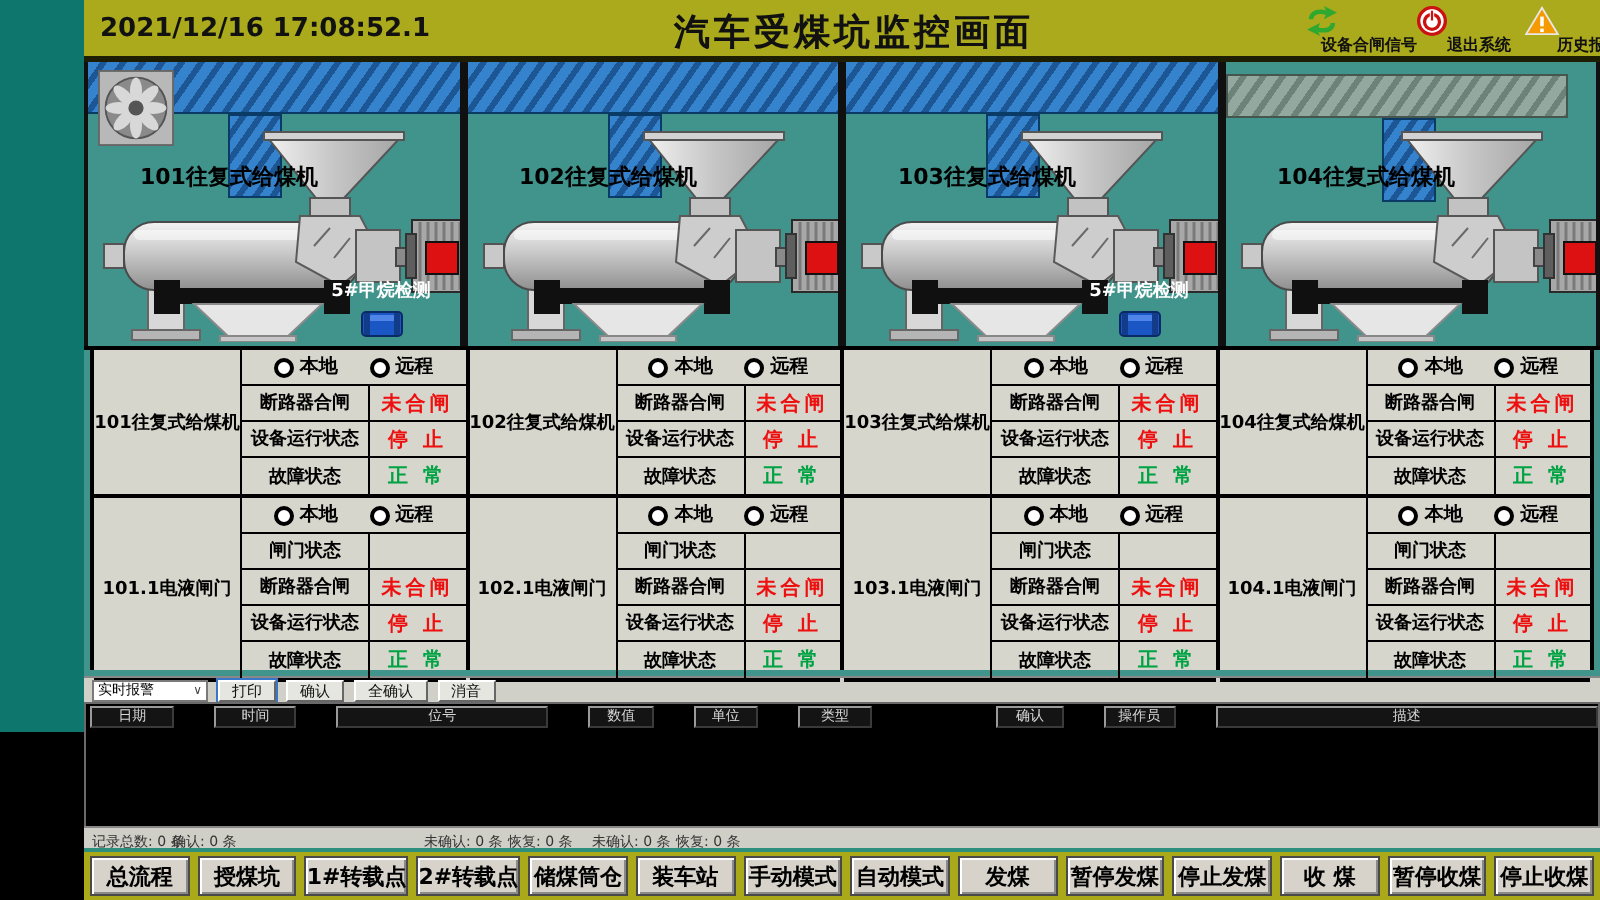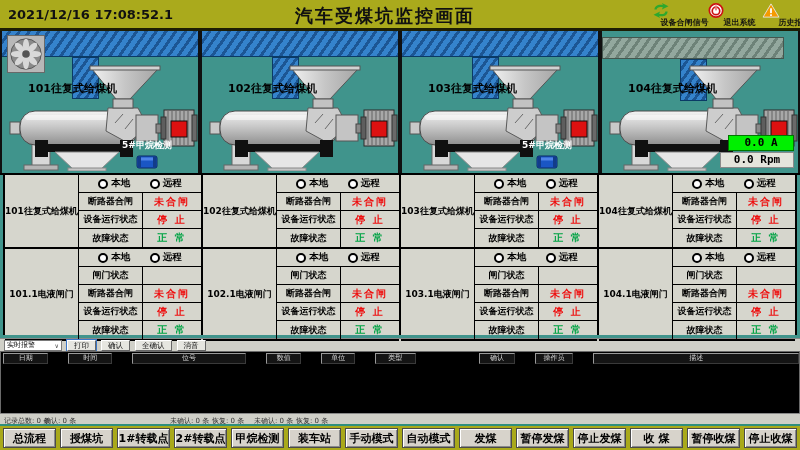--- a/index.html
+++ b/index.html
@@ -1,18 +1,18 @@
 <!DOCTYPE html>
 <html><head>
 <meta charset="utf-8">
 <style>
   * { box-sizing: border-box; margin: 0; padding: 0; }
   html,body { width:800px; height:450px; overflow:hidden; background:#000;
     font-family:"DejaVu Sans","Liberation Sans",sans-serif; }
-  #screen { position:relative; width:800px; height:366px; background:#14532d; }
+  #screen { position:relative; width:800px; height:366px; background:#0f766e;padding-left:42px; }
 
   
   #header { position:relative; height:31px; background:#aaaa1c; border-bottom:3px solid #1e1e04; }
   #timestamp { position:absolute; left:8px; top:7px; font-size:13px; font-weight:bold; color:#111; }
   #page-title { position:absolute; left:295px; top:4px; font-size:18px; font-weight:bold; color:#111; letter-spacing:2px; }
   #header-buttons { position:absolute; right:2px; top:0; height:28px; display:flex; }
   .hbtn { width:55px; display:flex; flex-direction:column; align-items:center; justify-content:center; cursor:pointer; }
   .hbtn .hlabel { font-size:8px; font-weight:bold; color:#111; line-height:9px; white-space:nowrap;margin-left:48px; }
   .hicon { height:16px; display:flex; align-items:flex-end; }
 
@@ -22,21 +22,21 @@
   .beam { position:absolute; top:0; left:0; right:0; height:26px; border-bottom:1px solid #0a3a66;
     background:repeating-linear-gradient(125deg,#3583cc 0px,#3583cc 5px,#1c5694 5px,#1c5694 8px); }
   .beam.gray { top:6px; height:22px; right:14px; border:1px solid #44564e;
     background:repeating-linear-gradient(125deg,#93a89e 0px,#93a89e 5px,#6d8278 5px,#6d8278 8px); }
   .hang-col { position:absolute; top:26px; left:70px; width:27px; height:42px; border:1px solid #0a3a66;
     background:repeating-linear-gradient(125deg,#3583cc 0px,#3583cc 4px,#1c5694 4px,#1c5694 7px); }
   .gpanel.p4 .hang-col { top:28px; left:78px; }
   .gtitle { position:absolute; left:26px; top:50px; font-size:11px; font-weight:bold; color:#000; z-index:3; white-space:nowrap; }
   .machine { position:absolute; left:6px; bottom:2px; width:190px; height:106px; z-index:2; }
   .fan { position:absolute; top:4px; left:5px; z-index:4; }
-  .methane { position:absolute; right:16px; top:108px; width:70px; display:flex; flex-direction:column; align-items:center; gap:2px; z-index:4; }
+  .methane { position:absolute; right:4px; top:108px; width:70px; display:flex; flex-direction:column; align-items:center; gap:2px; z-index:4; }
   .methane .mlabel { font-size:9px; font-weight:bold; color:#fff; white-space:nowrap; }
   .readouts { position:absolute; right:4px; top:104px; display:flex; flex-direction:column; align-items:flex-end; gap:1px; z-index:4; }
   .readout { font-family:"DejaVu Sans Mono","Liberation Mono",monospace; font-size:11px; font-weight:bold; color:#000;
     height:16px; line-height:14px; text-align:center; }
   .readout.green { width:66px; background:#00f000; border:1px solid #007700; }
   .readout.grey  { width:74px; background:#e4e4dc; border:1px solid #8a8a8a; }
 
   
   #status-area { display:flex; height:163px; background:#d6d6cd; border-left:3px solid #40948c; border-right:3px solid #40948c; border-bottom:3px solid #40948c; }
   .status-col { flex:1; border-left:2px solid #000; display:flex; flex-direction:column; }
@@ -226,24 +226,20 @@
       </div>
     </div>
 
     <div class="gpanel p4">
       <div class="beam gray"></div>
       <div class="hang-col"></div>
       <span class="gtitle">104往复式给煤机</span>
       <svg class="machine" viewBox="0 0 190 106">
           <use href="#feeder-machine"></use>
         </svg>
-      <div class="readouts">
-        <div class="readout green">0.0  A</div>
-        <div class="readout grey">0.0  Rpm</div>
-      </div>
     </div>
   </div>
 
   <div id="status-area">
       <div class="status-col">
         <div class="status-group">
           <div class="group-label">101往复式给煤机</div>
           <div class="group-rows">
             <div class="srow radio-row">
               <span class="radio-item">
@@ -517,21 +513,21 @@
       <span class="sum" style="left: 212px;">恢复: 0 条</span>
       <span class="sum" style="left: 254px;">未确认: 0 条</span>
       <span class="sum" style="left: 296px;">恢复: 0 条</span>
     </div>
 
   <div id="bottom-bar">
       <button class="bbtn">总流程</button>
       <button class="bbtn">授煤坑</button>
       <button class="bbtn">1#转载点</button>
       <button class="bbtn">2#转载点</button>
-      <button class="bbtn">甲烷检测</button>
+      <button class="bbtn">储煤筒仓</button>
       <button class="bbtn">装车站</button>
       <button class="bbtn">手动模式</button>
       <button class="bbtn">自动模式</button>
       <button class="bbtn">发煤</button>
       <button class="bbtn">暂停发煤</button>
       <button class="bbtn">停止发煤</button>
       <button class="bbtn">收  煤</button>
       <button class="bbtn">暂停收煤</button>
       <button class="bbtn">停止收煤</button>
     </div>

